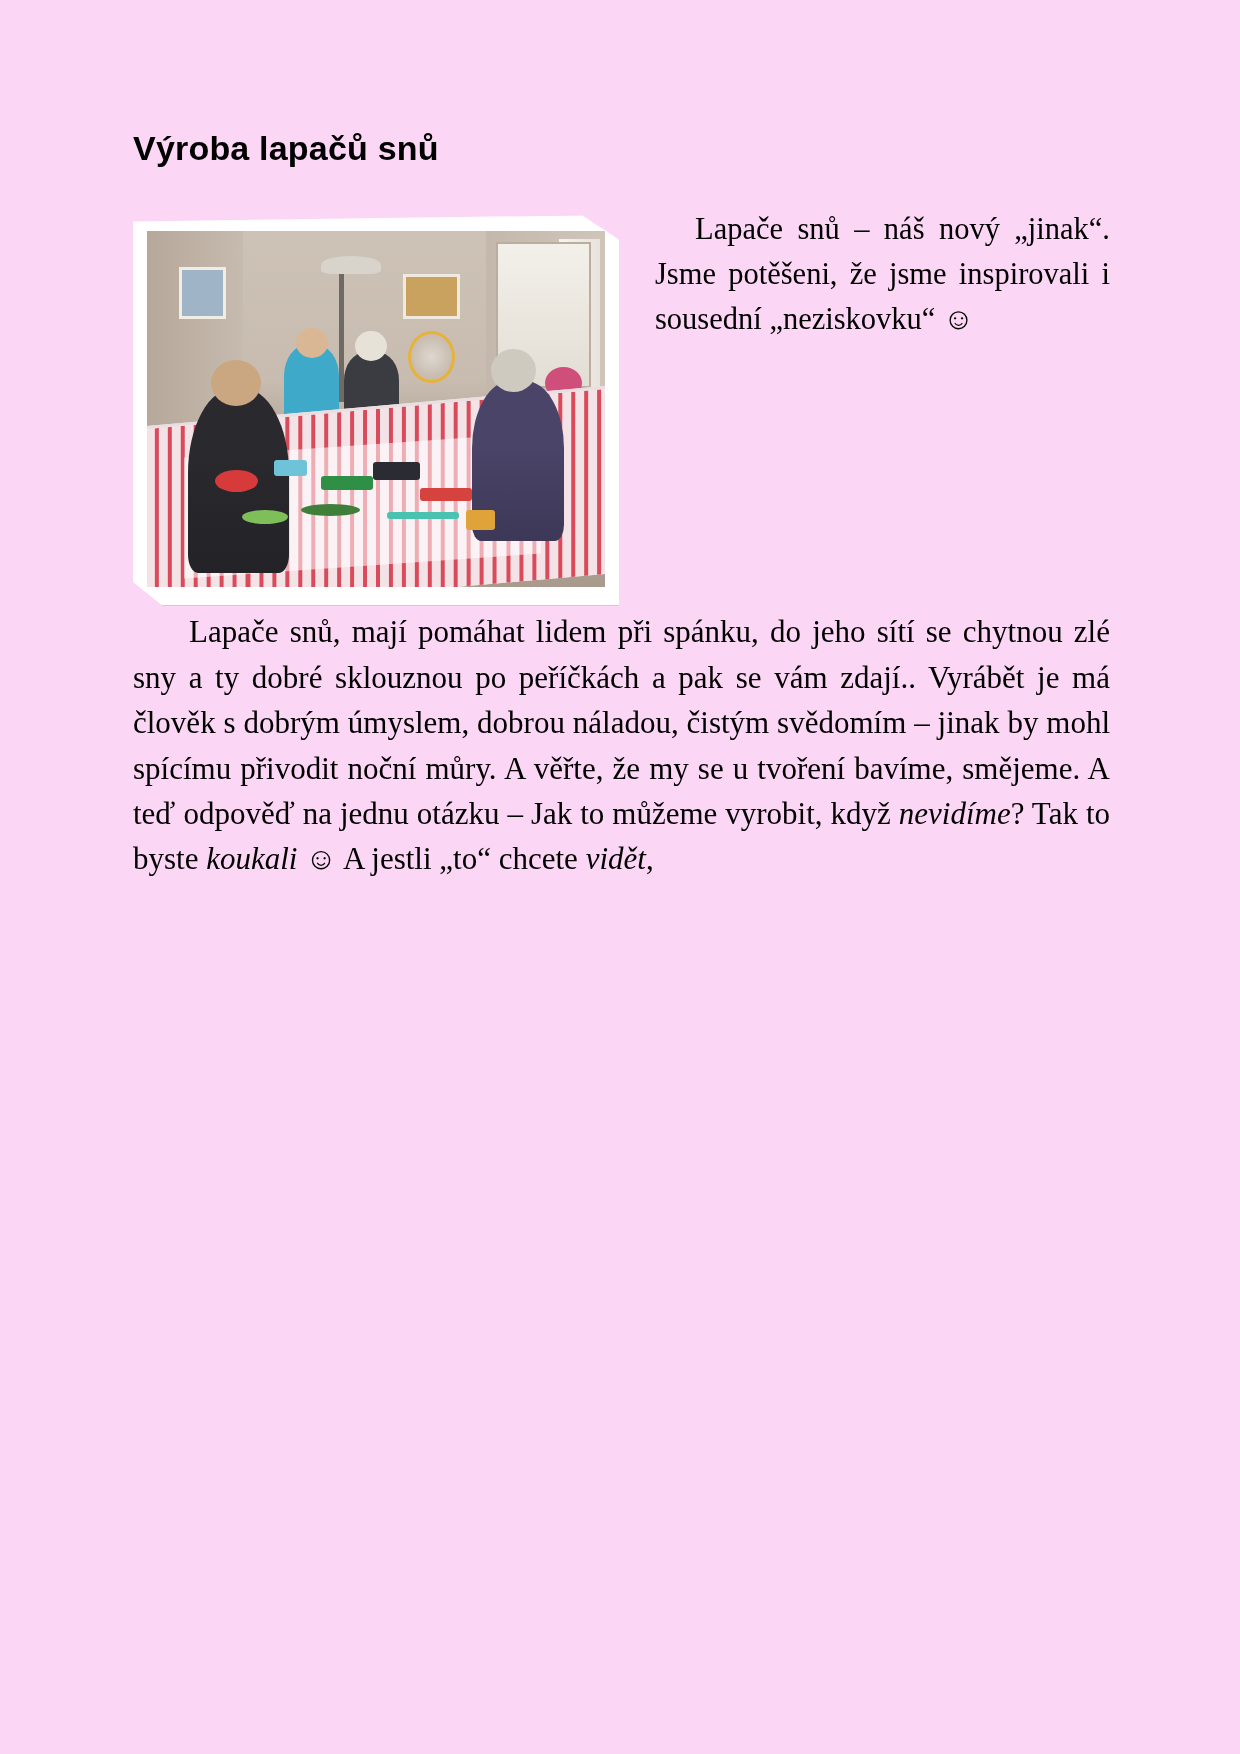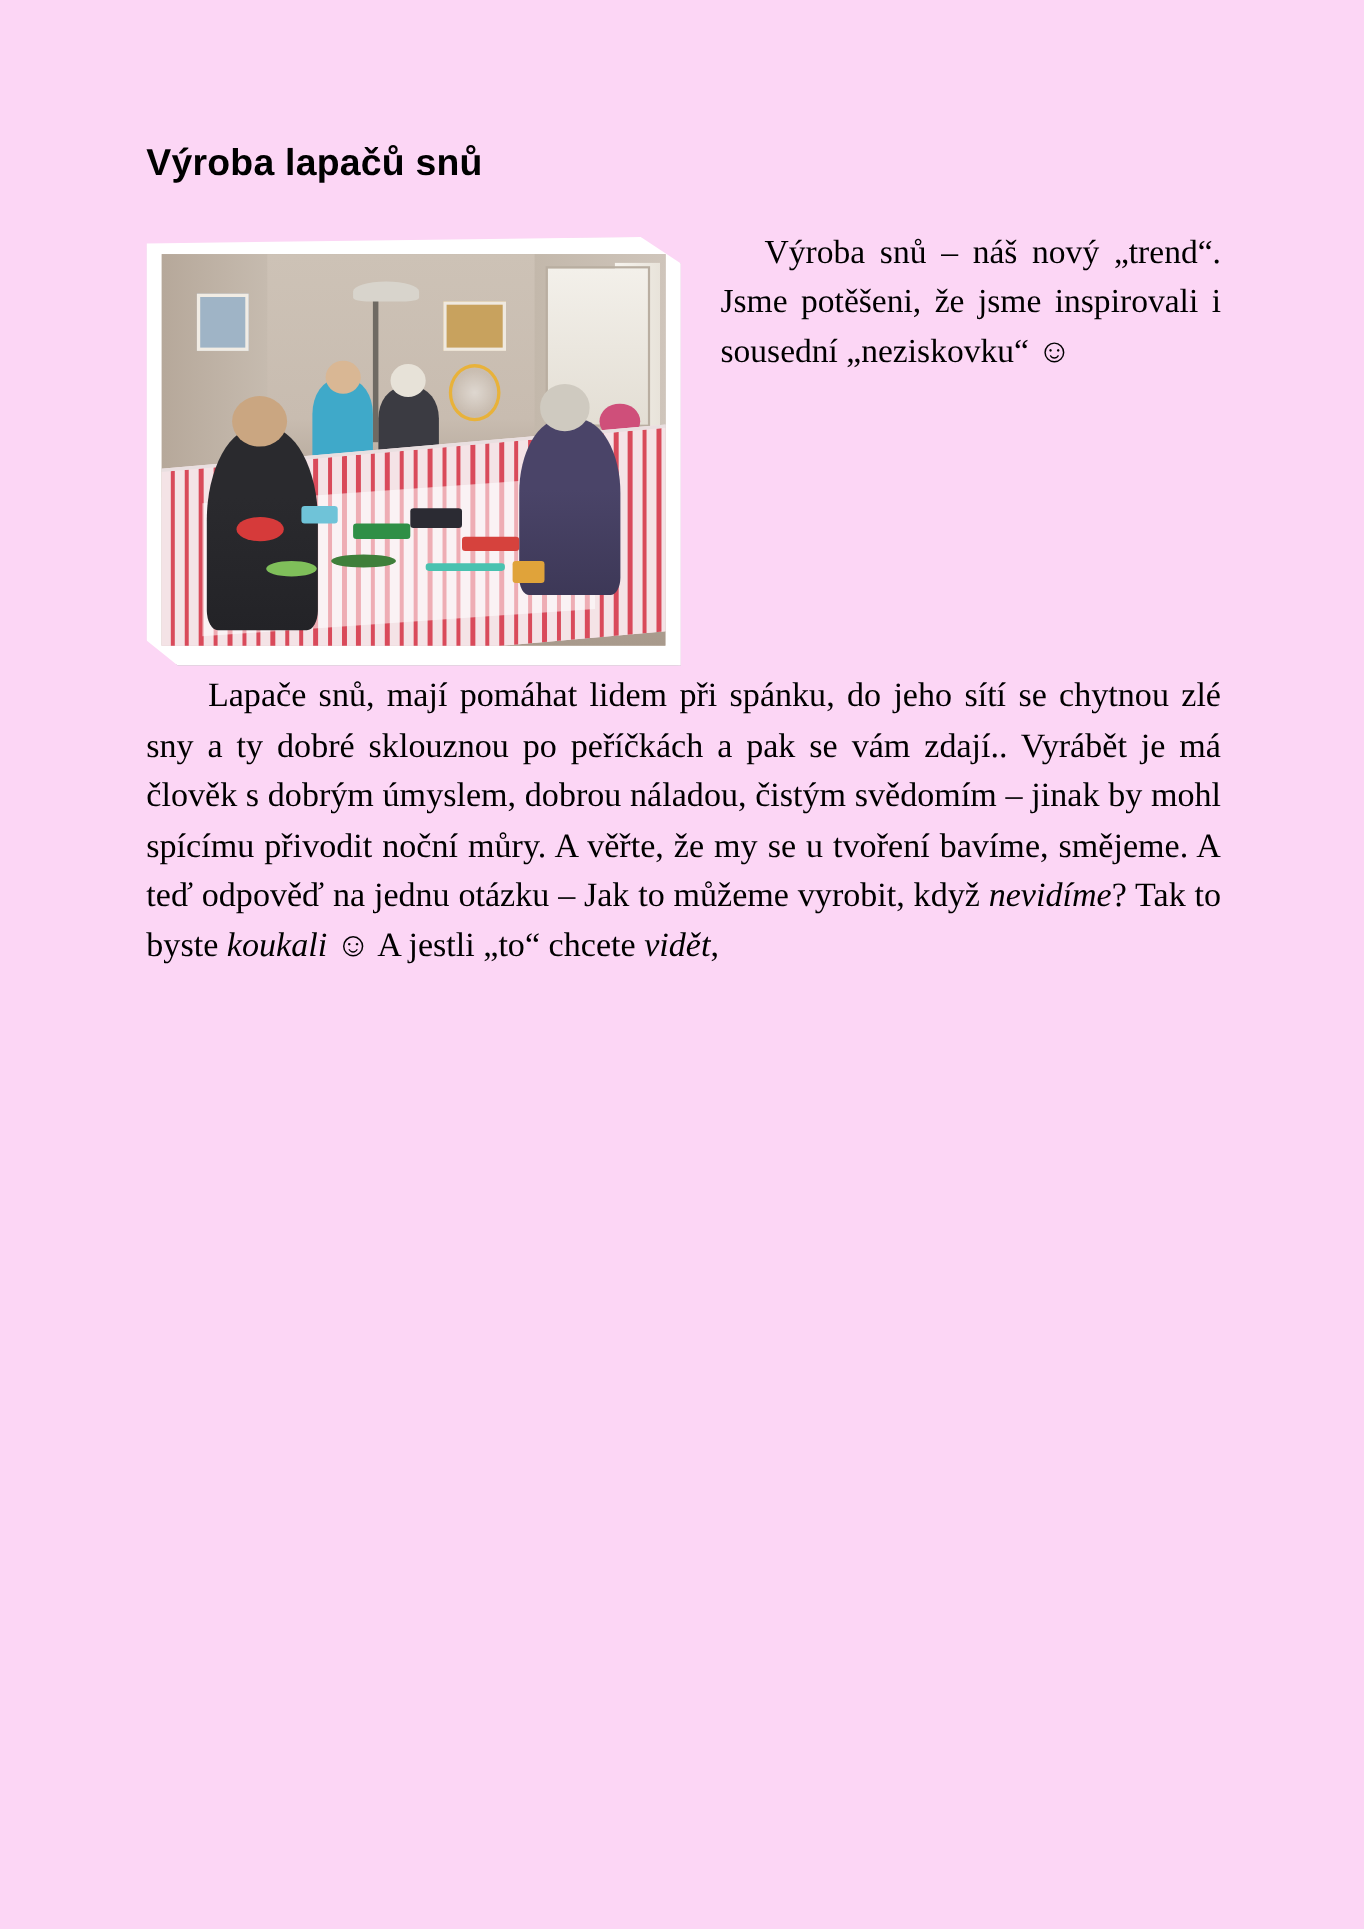--- a/index.html
+++ b/index.html
@@ -217,18 +217,18 @@
             <div class="bit" style="left:66%;top:36%;width:16%;height:13%;background:#d6423d;"></div>
             <div class="bit" style="left:30%;top:52%;width:18%;height:12%;background:#3f7f3a;border-radius:50%;"></div>
             <div class="bit" style="left:80%;top:58%;width:9%;height:20%;background:#e0a33a;"></div>
             <div class="bit" style="left:12%;top:58%;width:14%;height:14%;background:#7fbf5a;border-radius:50%;"></div>
             <div class="bit" style="left:56%;top:60%;width:22%;height:7%;background:#49c2b0;"></div>
           </div>
         </div>
       </div>
     </div>
 
-    <p class="lead-para">Výroba snů – náš nový „trend“. Jsme potěšeni, že jsme inspirovali i sousední „neziskovku“ ☺</p>
+    <p class="lead-para">Lapače snů – náš nový „jinak“. Jsme potěšeni, že jsme inspirovali i sousední „neziskovku“ ☺</p>
   </div>
 
   <p class="body-para"><span>Lapače snů, mají pomáhat lidem při spánku, do jeho sítí se chytnou zlé sny a ty dobré sklouznou po peříčkách a pak se vám zdají.. Vyrábět je má člověk s dobrým úmyslem, dobrou náladou, čistým svědomím – jinak by mohl spícímu přivodit noční můry. A věřte, že my se u tvoření bavíme, smějeme. A teď odpověď na jednu otázku – Jak to můžeme vyrobit, když </span><em>nevidíme</em><span>? Tak to byste </span><em>koukali</em><span> ☺ A jestli „to“ chcete </span><em>vidět</em><span>,</span></p>
 
 </div>
 
 </body></html>

